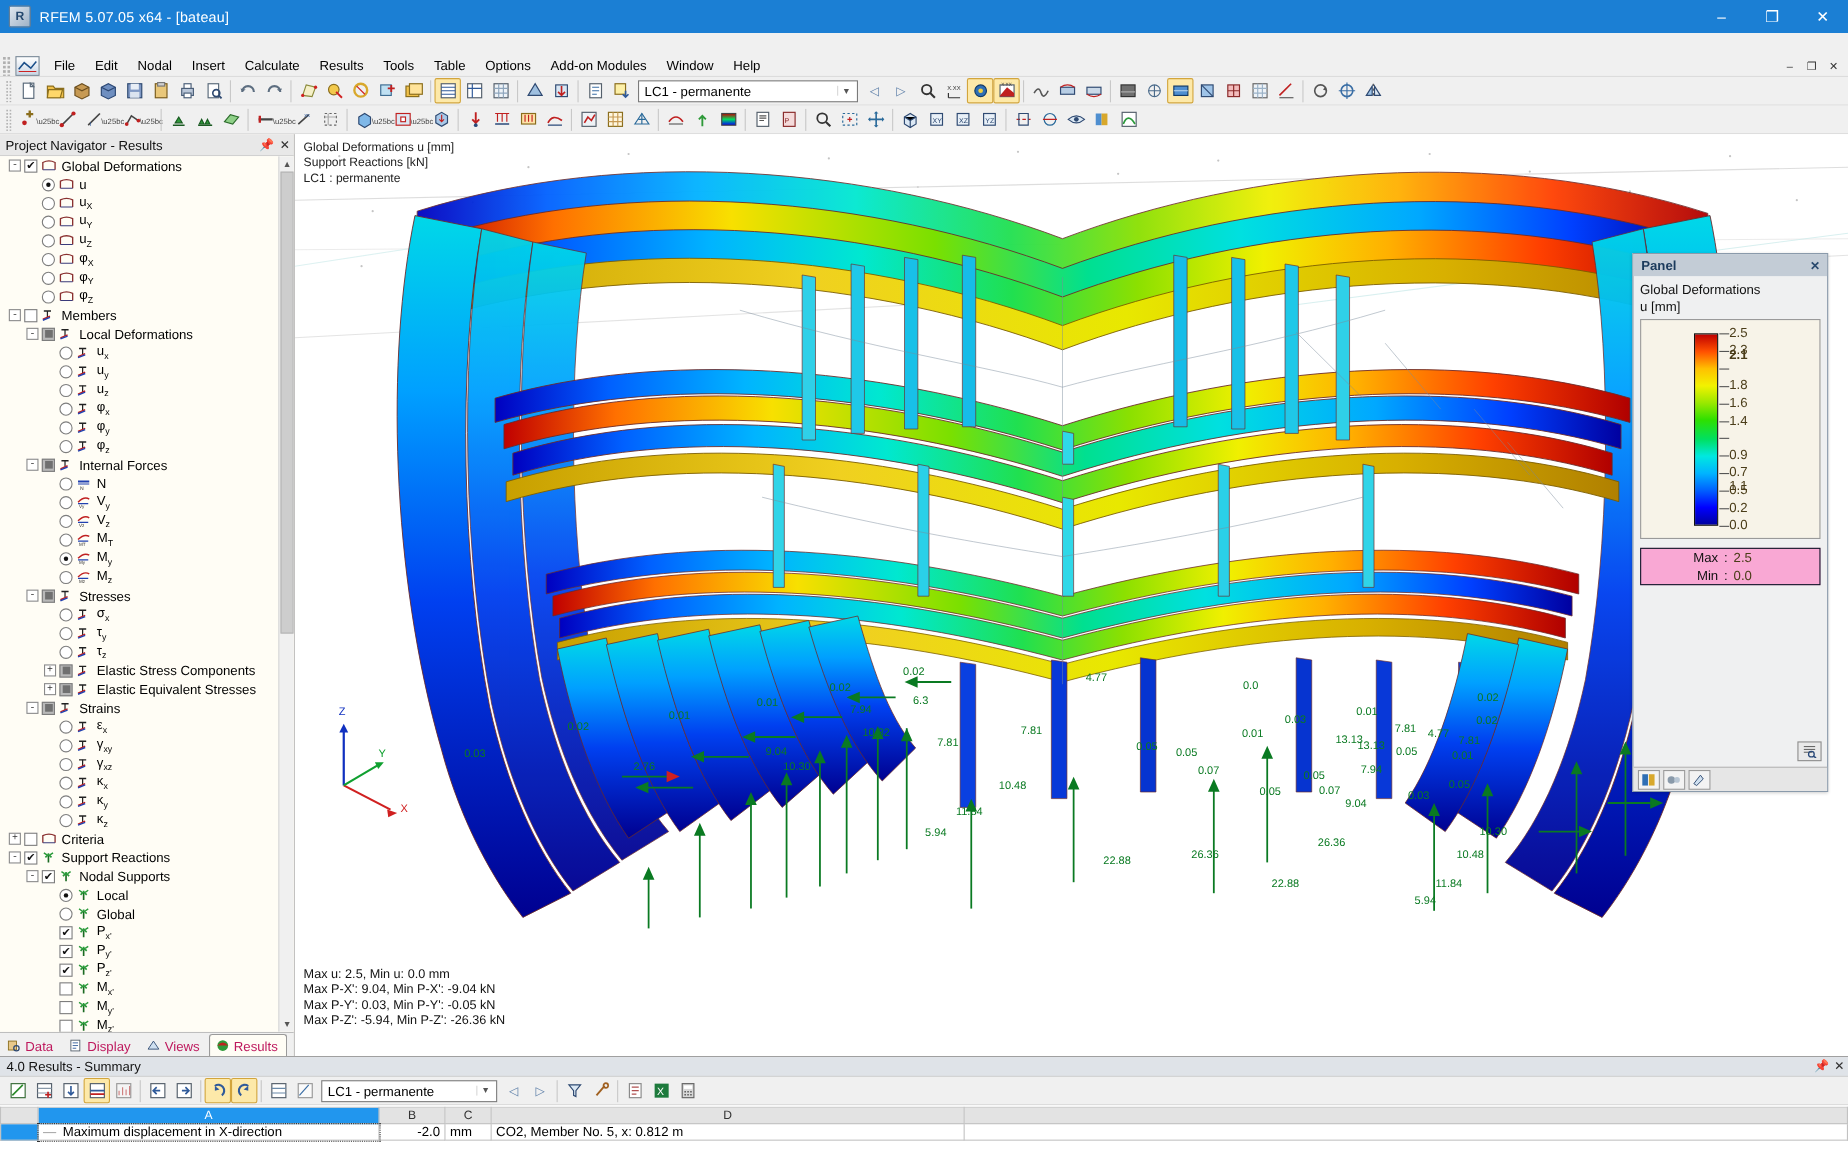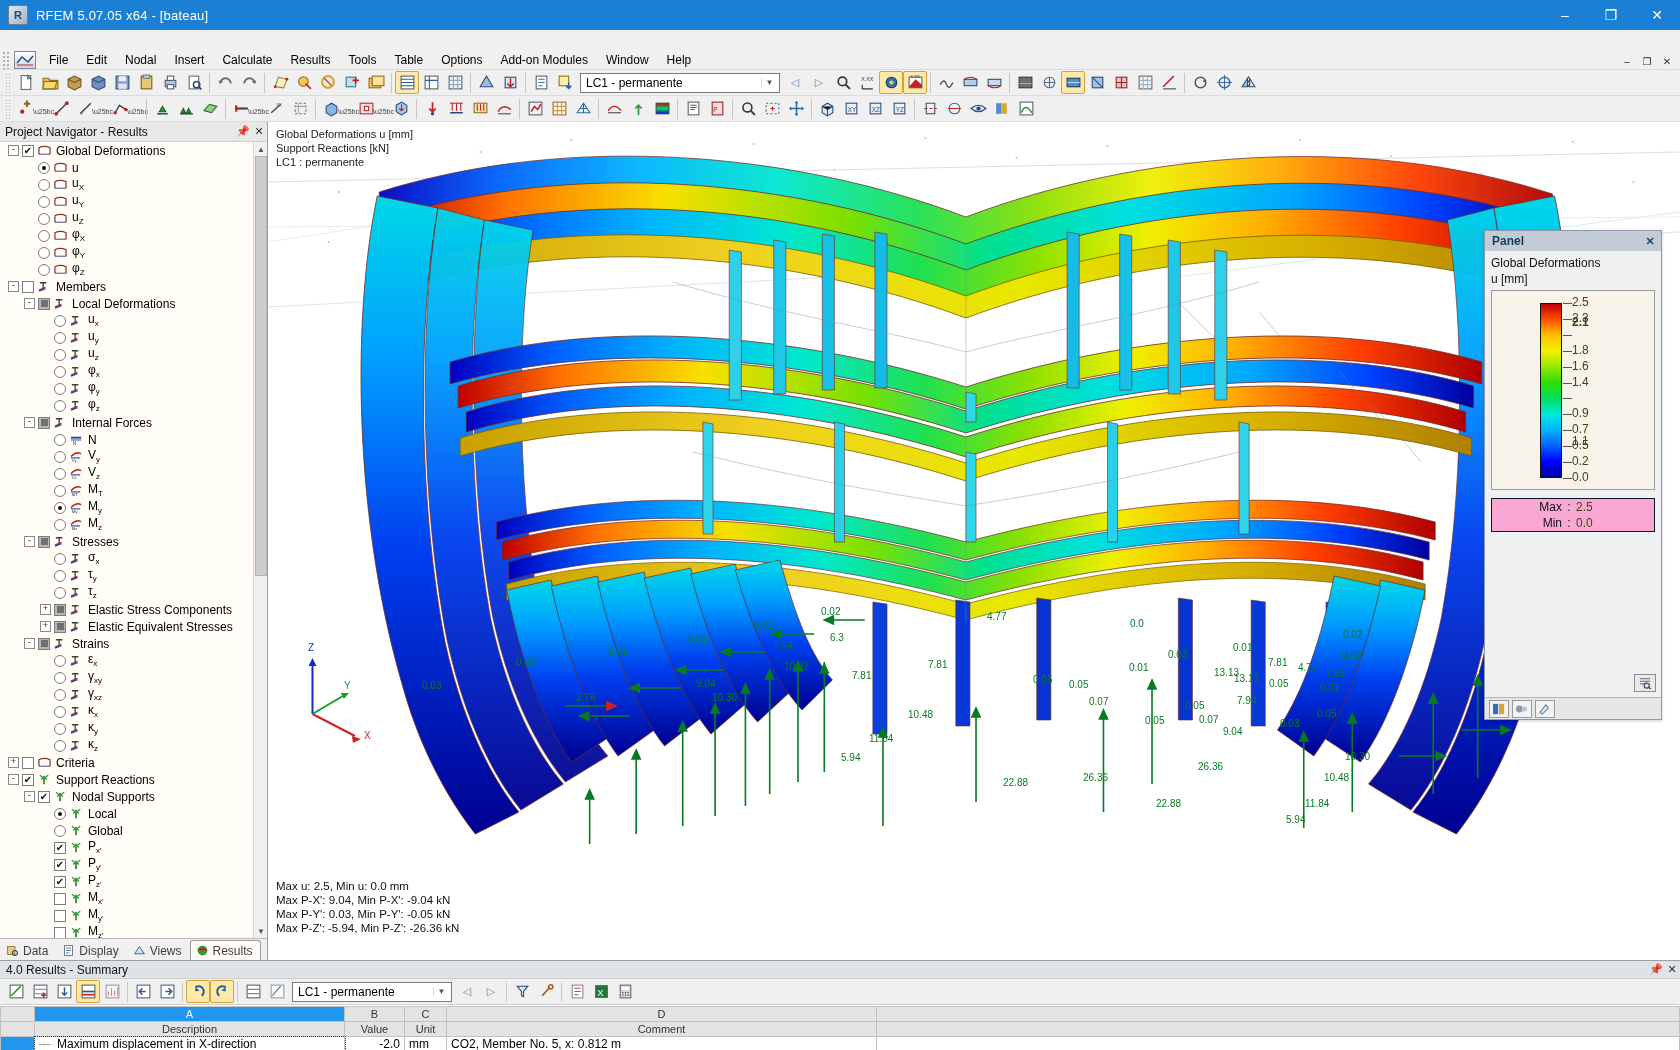--- a/index.html
+++ b/index.html
@@ -109,21 +109,21 @@
   .tlabel sub { font-size: 8px; }
   .scrollv { position: absolute; right: 0; top: 0; width: 14px; height: 100%;
     background: #f0f0f0; border-left: 1px solid #d6d6d6; }
   .scrollv .thumb { position:absolute; top: 0; left:1px; width: 12px; height: 420px; background:#cdcdcd; border:1px solid #b4b4b4;}
   .scrollv .arr { position:absolute; left:0; width:14px;height:14px; display:flex;align-items:center;justify-content:center; font-size:8px;color:#555;}
   .scrollv .arr.up{top:0;} .scrollv .arr.dn{bottom:0;}
 
   #nav-tabs { height: 22px; background: #f0f0f0; border-top: 1px solid #b9b9b9;
     display: flex; align-items: flex-end; }
   .ntab { height: 20px; padding: 0 7px 0 5px; display: flex; align-items: center; gap: 4px;
-    font-size: 12px; color:#404040; border: 1px solid transparent; border-bottom:none;}
+    font-size: 12px; color:#be185d; border: 1px solid transparent; border-bottom:none;}
   .ntab.active { background: #fffdf5; border-color: #9a9a9a; border-radius: 3px 3px 0 0; }
 
   
   #viewarea { flex: 1; position: relative; background: #ffffff; overflow: hidden; }
   #viewport { position: absolute; inset: 0; background: #ffffff; overflow: hidden; }
   .vlabel { position: absolute; font-size: 11px; color: #222; white-space: nowrap; }
   .vstats { position: absolute; left: 8px; font-size: 11.5px; color: #111; white-space: nowrap; }
   .rxn { position: absolute; font-size: 10px; color: #0a7a22; white-space: nowrap; }
 
   
@@ -1842,28 +1842,20 @@
       </colgroup>
       <thead>
         <tr>
           <th class="colhdr rowhdr"></th>
           <th class="colhdr sel">A</th>
           <th class="colhdr">B</th>
           <th class="colhdr">C</th>
           <th class="colhdr">D</th>
           <th class="colhdr"></th>
         </tr>
-        <tr>
-          <th class="colhdr rowhdr"></th>
-          <th class="colhdr">Description</th>
-          <th class="colhdr">Value</th>
-          <th class="colhdr">Unit</th>
-          <th class="colhdr">Comment</th>
-          <th class="colhdr"></th>
-        </tr>
       </thead>
       <tbody id="grid-body">
           <tr>
             <td class="rowhdr sel"></td>
             <td style="outline: rgb(51, 51, 51) dotted 1px;"><span style="color:#999;margin-right:6px">—</span><span>Maximum displacement in X-direction</span></td>
             <td class="num">-2.0</td>
             <td>mm</td>
             <td>CO2, Member No. 5,  x: 0.812 m</td>
             <td></td>
           </tr>

